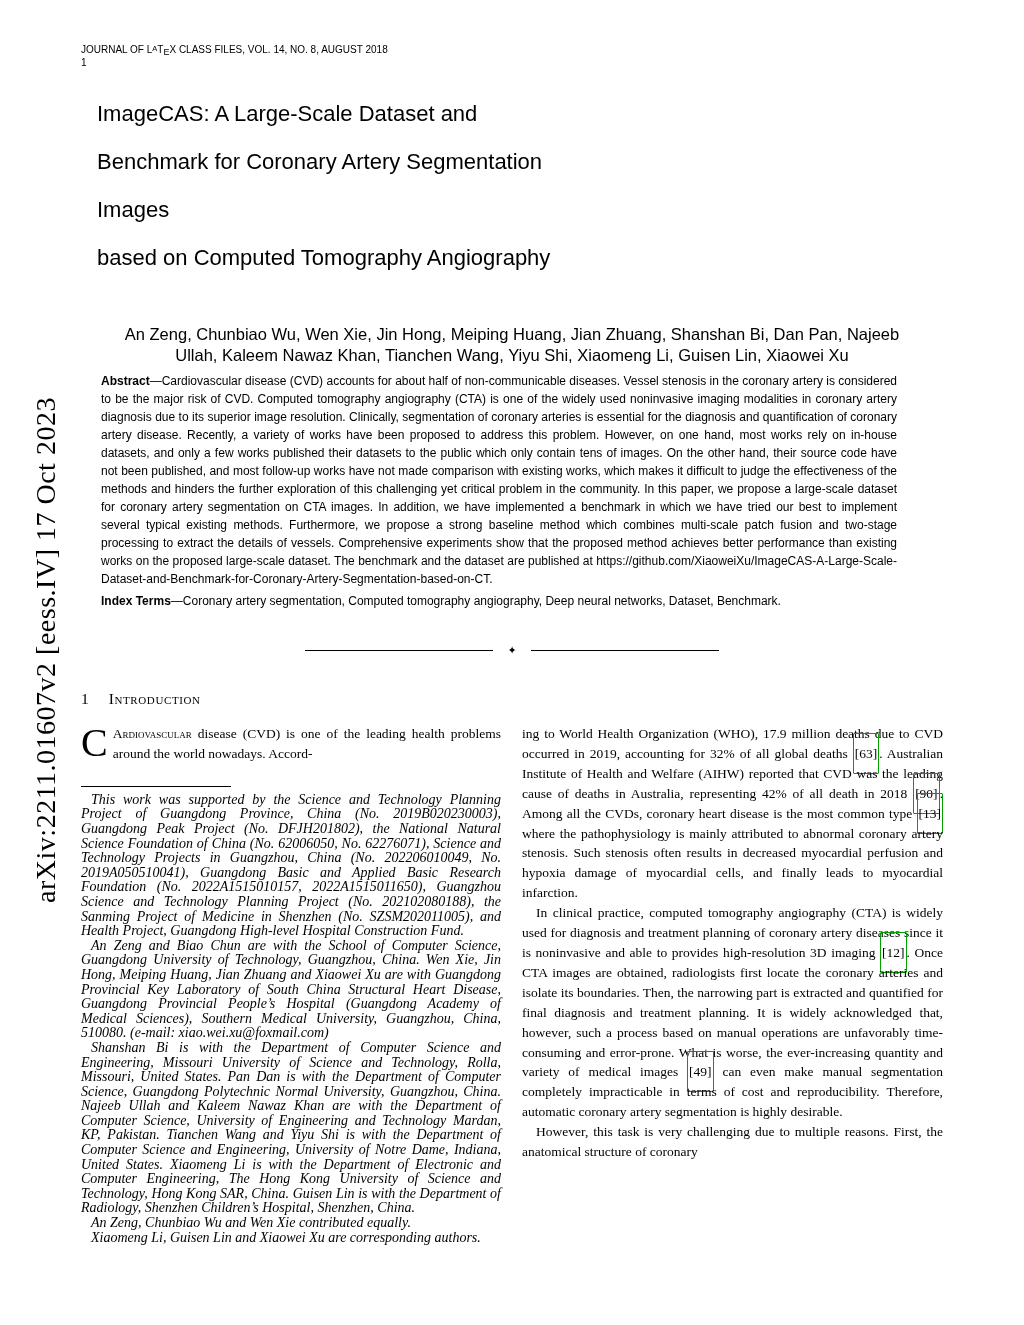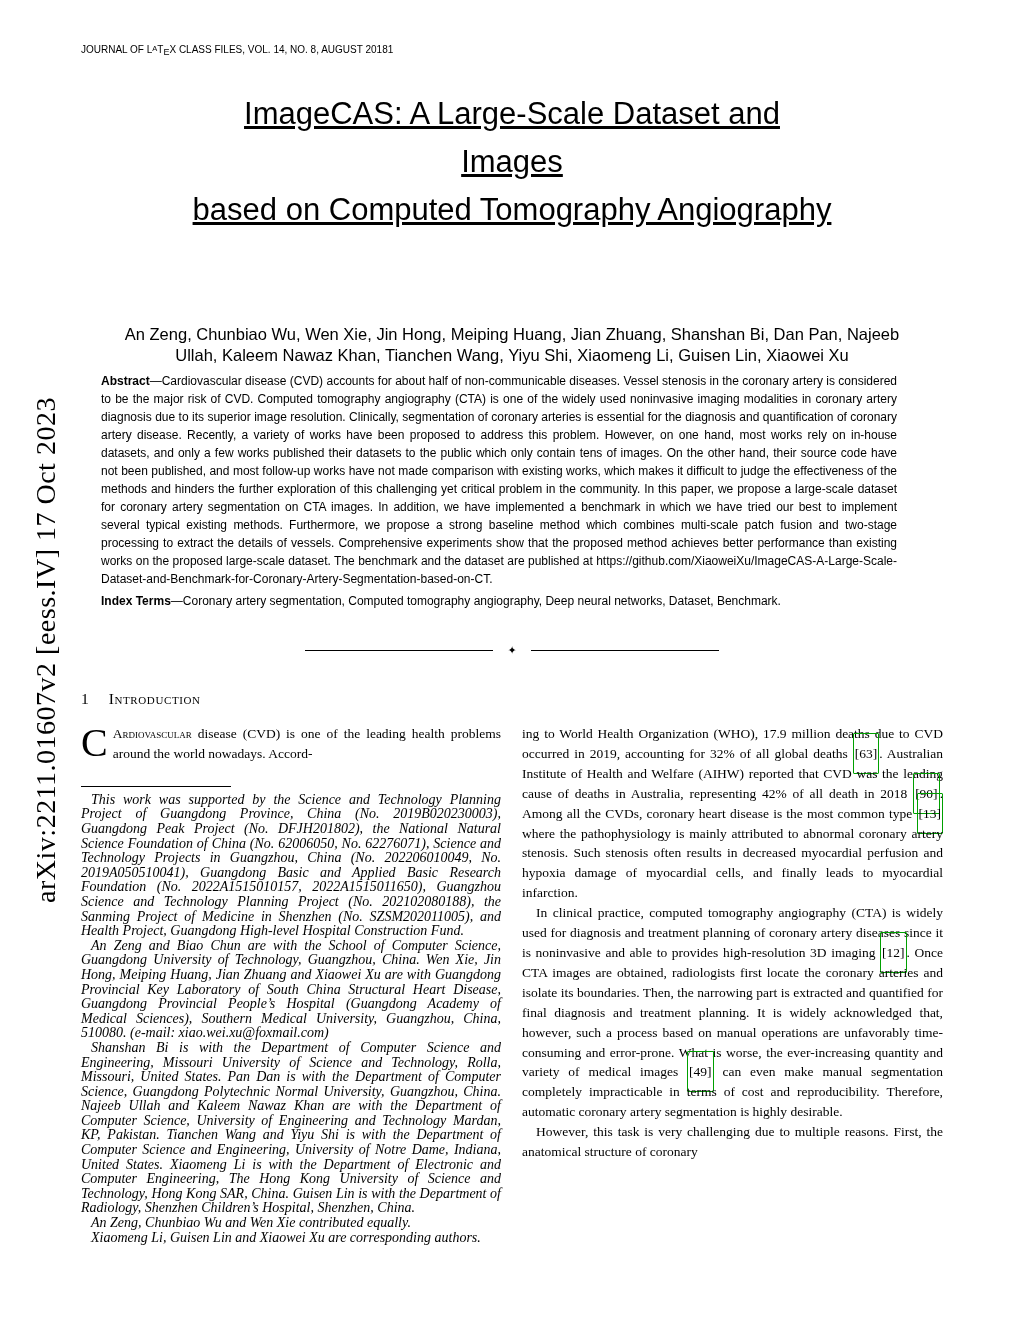--- a/index.html
+++ b/index.html
@@ -15,51 +15,51 @@
     color: #000;
     overflow: hidden;
     font-family: "Liberation Serif", serif;
   }
 
   
   .runhead {
     position: absolute;
     top: 44px; left: 81px; right: 92px;
     display: flex;
-    justify-content: flex-start;
+    justify-content: center;
     font-family: "Liberation Sans", sans-serif;
     font-size: 10px;
     color: #000;
+    flex-direction: column;
   }
   .runhead .tex-a { font-size: 7.5px; vertical-align: 2px; letter-spacing: 0; }
   .runhead .tex-e { font-size: 9px; vertical-align: -2px; }
 
   
   .arxiv-stamp {
     position: absolute;
     top: 650px; left: 46px;
     transform: translate(-50%, -50%) rotate(-90deg);
     white-space: nowrap;
     font-family: "Liberation Serif", serif;
     font-size: 28px;
     letter-spacing: 0.5px;
     color: #000;
   }
 
   
   .title-block {
     position: absolute;
     top: 90px; left: 97px; width: 830px;
-    text-align: center;
-    font-family: "Liberation Sans", sans-serif;
-    font-size: 31px;
+    text-align: left;
+    font-family: "Liberation Sans", sans-serif;
+    font-size: 22px;
     line-height: 48px;
     font-weight: 400;
     color: #000;
-    text-decoration: underline;
   }
 
   
   .authors-block {
     position: absolute;
     top: 296px; left: 81px; width: 862px;
     text-align: center;
     font-family: "Liberation Sans", sans-serif;
     font-size: 16.5px;
     line-height: 21px;
@@ -158,20 +158,21 @@
     <span>
       <span>JOURNAL OF L</span><span class="tex-a">A</span><span>T</span><span class="tex-e">E</span><span>X CLASS FILES, VOL. 14, NO. 8, AUGUST 2018</span>
     </span>
     <span>1</span>
   </div>
 
   <div class="arxiv-stamp">arXiv:2211.01607v2  [eess.IV]  17 Oct 2023</div>
 
   <div class="title-block">
     <div>ImageCAS: A Large-Scale Dataset and</div>
+    <div>Benchmark for Coronary Artery Segmentation</div>
     <div>Images</div>
     <div>based on Computed Tomography Angiography</div>
   </div>
 
   <div class="authors-block">
     <div>An Zeng, Chunbiao Wu, Wen Xie, Jin Hong, Meiping Huang, Jian Zhuang, Shanshan Bi, Dan Pan, Najeeb</div>
     <div>Ullah, Kaleem Nawaz Khan, Tianchen Wang, Yiyu Shi, Xiaomeng Li, Guisen Lin, Xiaowei Xu</div>
   </div>
 
   <div class="abstract-block">

